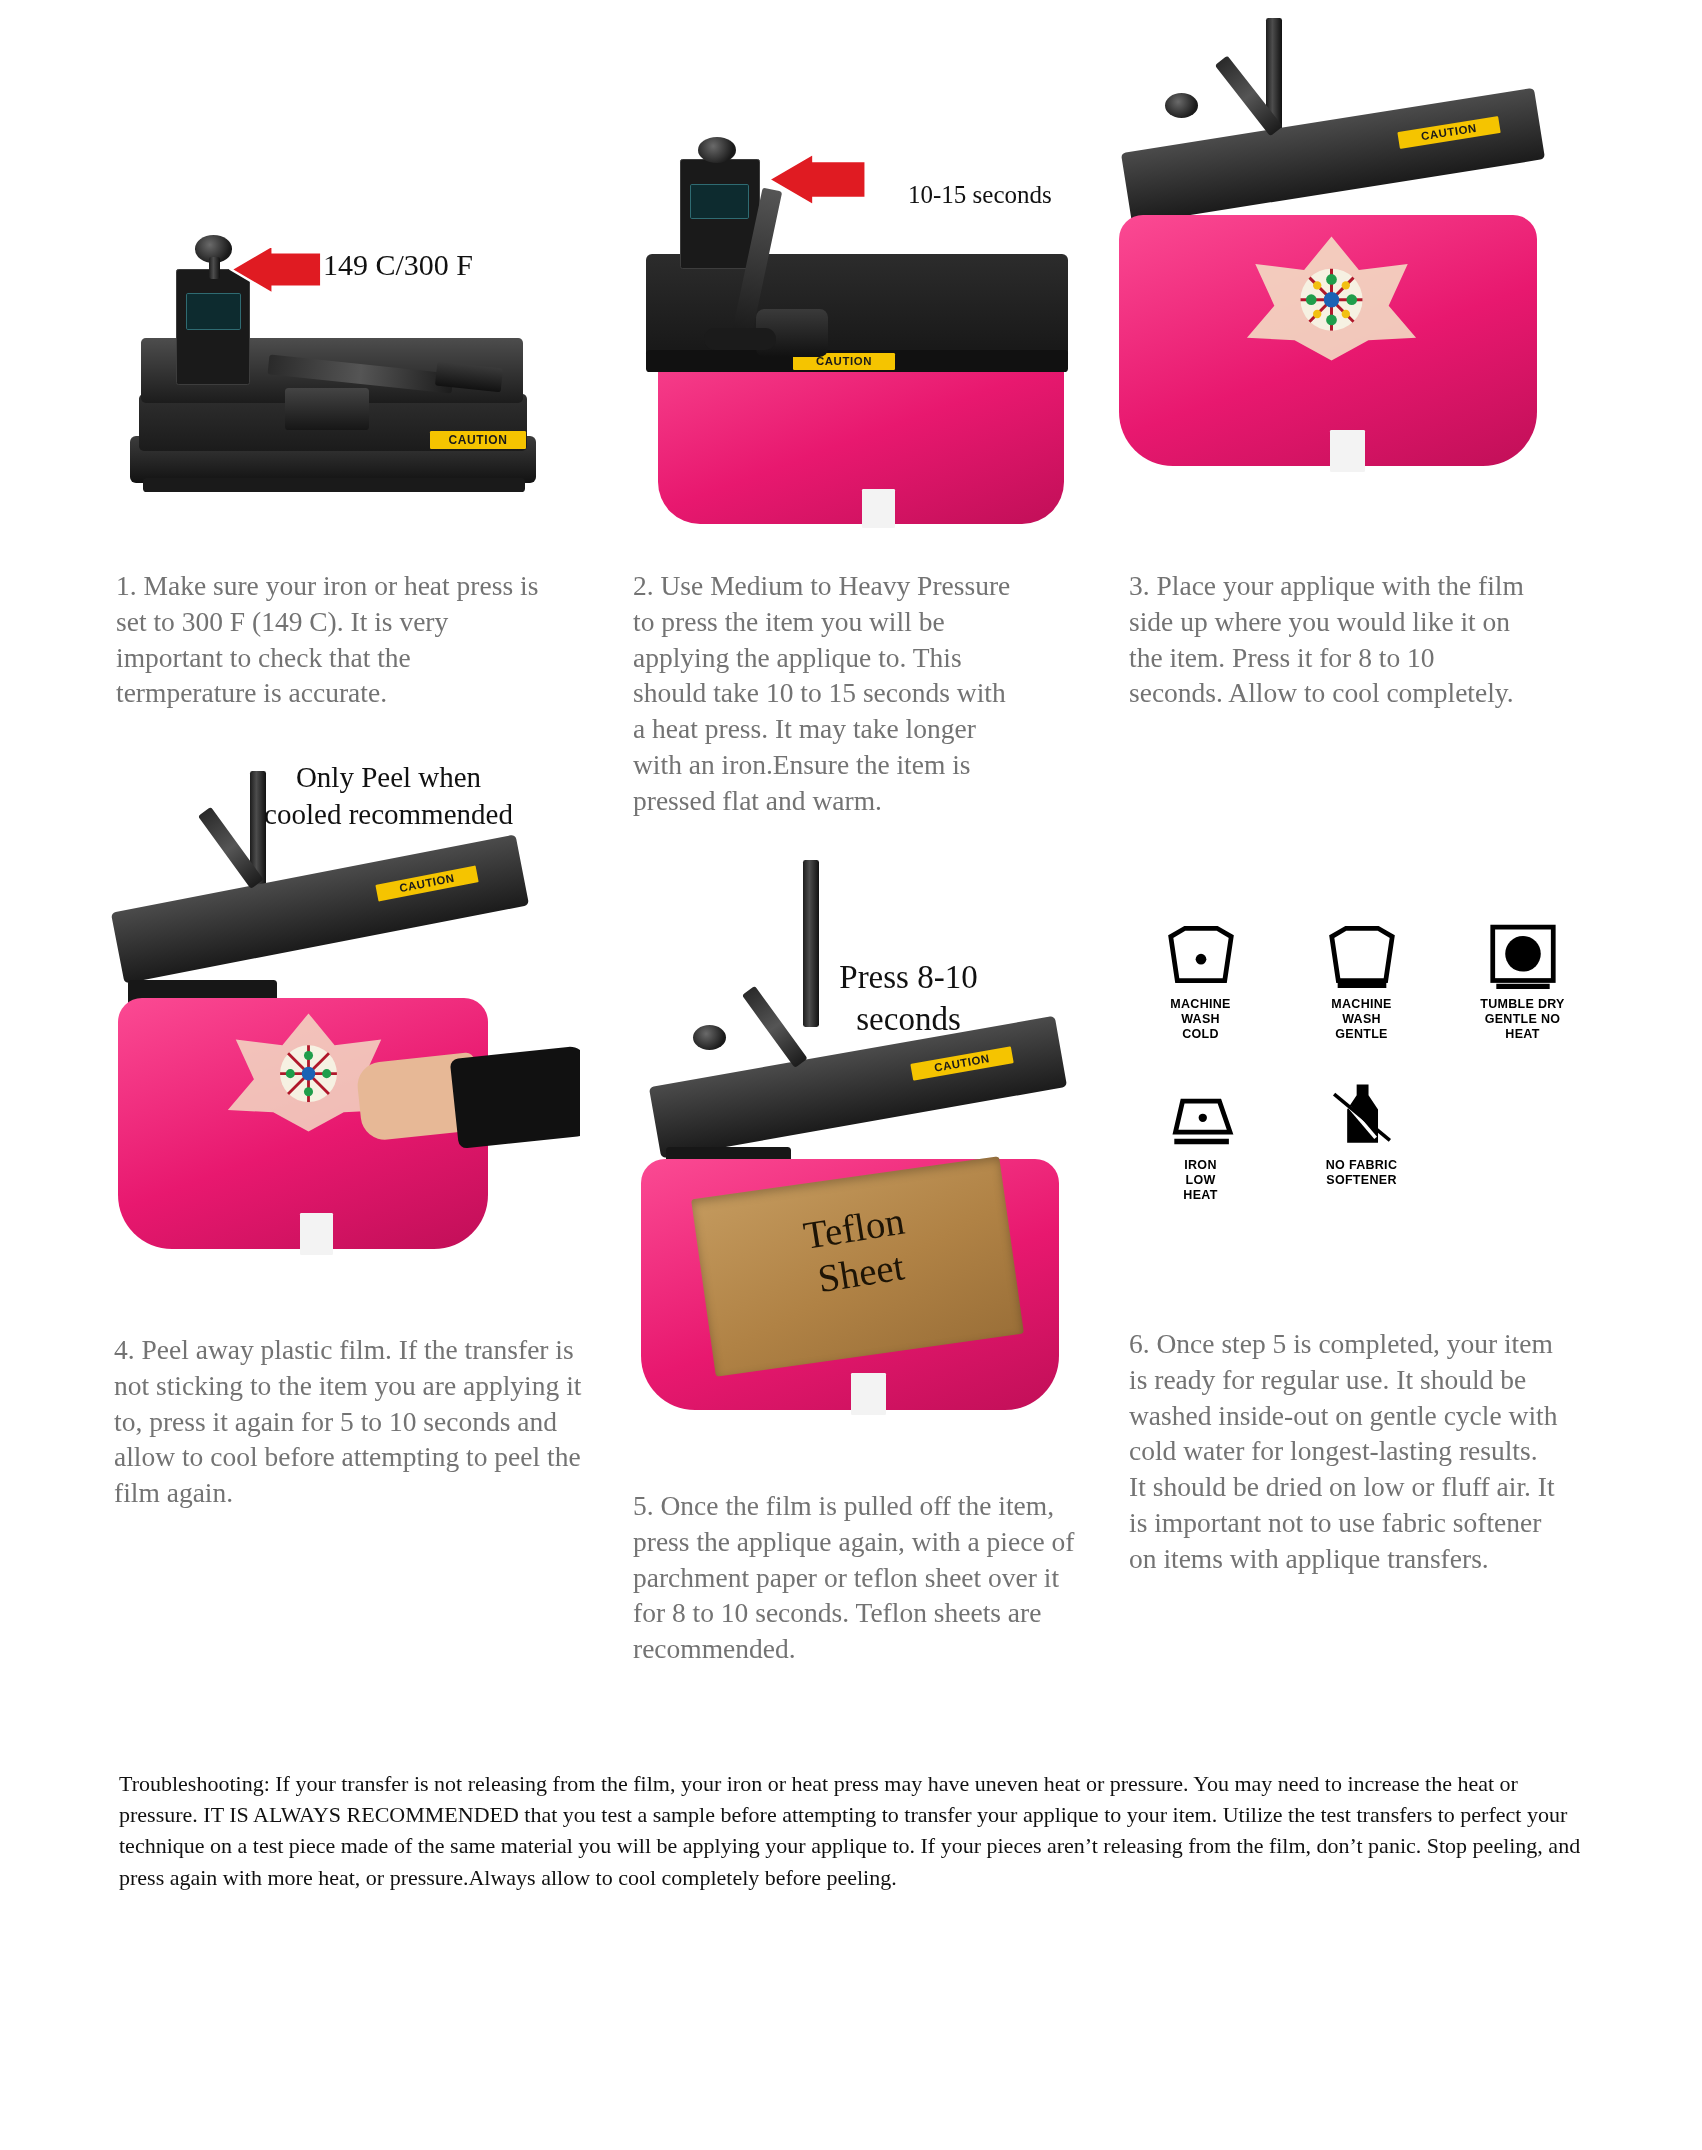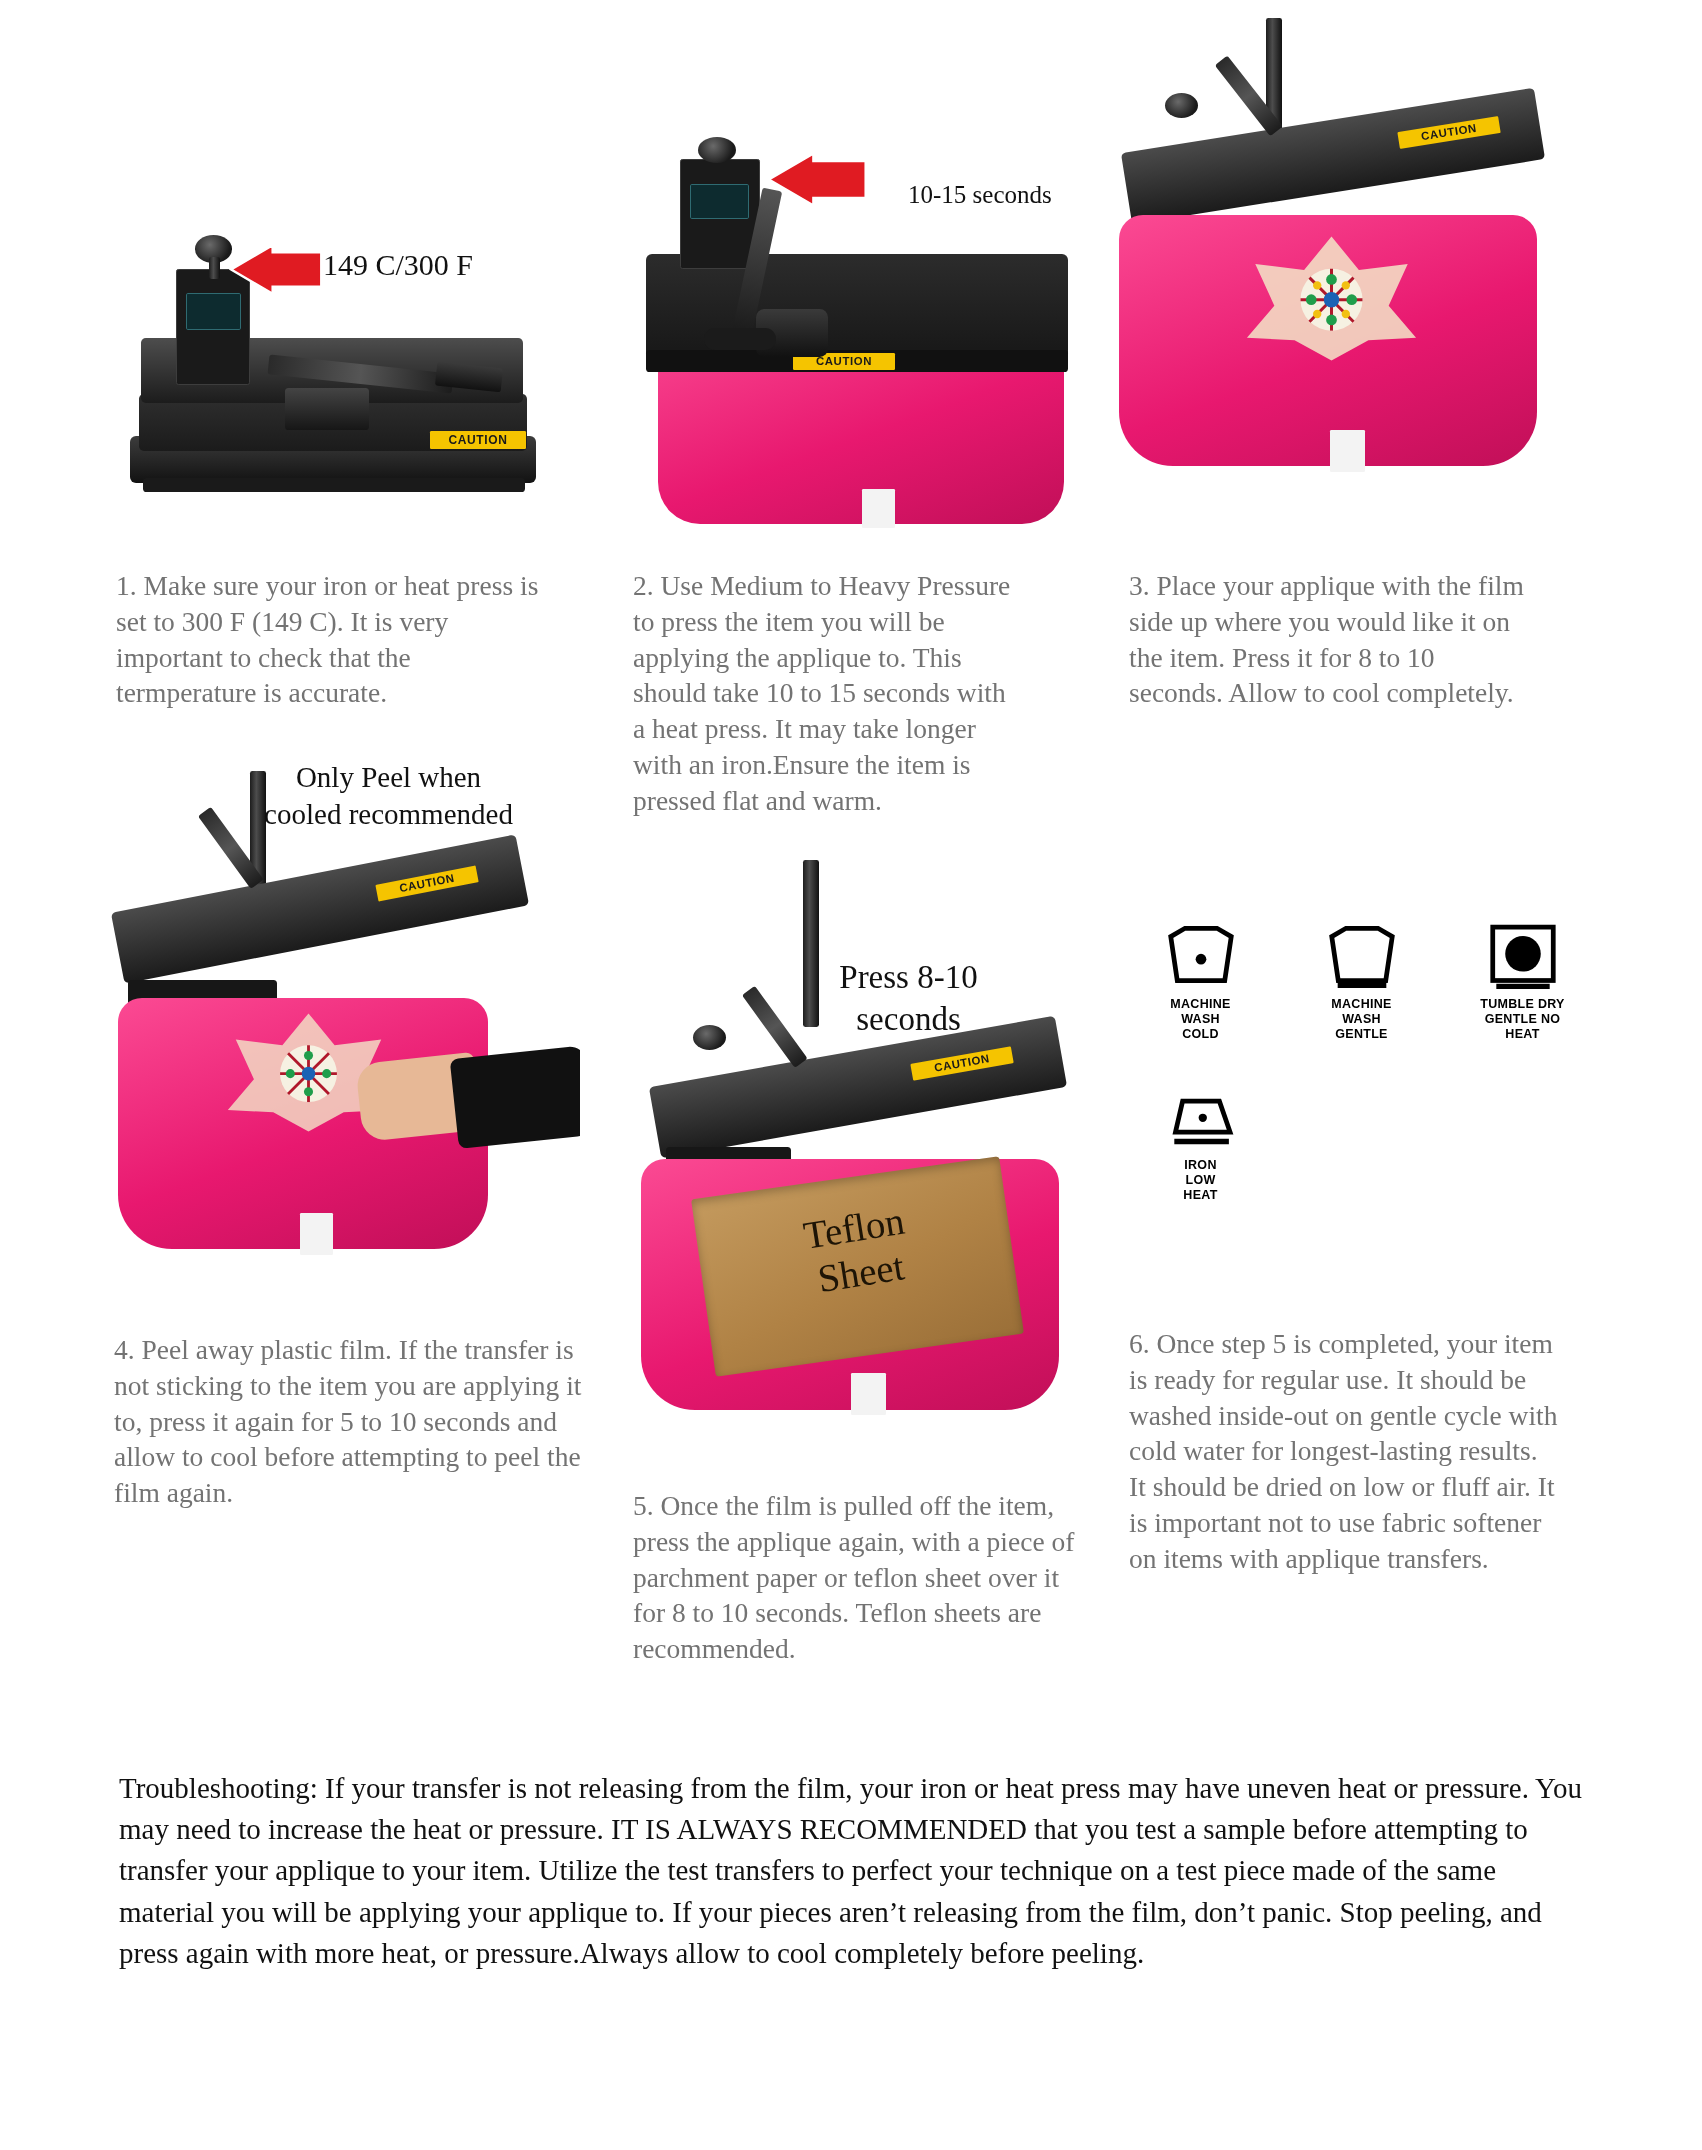--- a/index.html
+++ b/index.html
@@ -35,21 +35,21 @@
     font-family: "Liberation Serif", serif;
     font-size: 26px;
     line-height: 1.28;
     color: #111;
     white-space: pre-line;
     text-align: center;
   }
   .bottom-note {
     position: absolute;
     font-family: "Liberation Serif", serif;
-    font-size: 29px;
+    font-size: 22px;
     line-height: 1.42;
     color: #111;
     white-space: pre-line;
   }
 
   
   .photo {
     position: absolute;
     overflow: hidden;
   }
@@ -395,20 +395,35 @@
           <path d="M22 86 L34 34 L96 34 L114 86 Z" fill="none" stroke="#000" stroke-width="8"></path>
           <circle cx="68" cy="62" r="7" fill="#000"></circle>
           <line x1="20" y1="102" x2="112" y2="102" stroke="#000" stroke-width="9"></line>
         </svg>
       </div>
       <div class="care-label">IRON
 LOW
 HEAT</div>
     </div>
 
+    <div class="care-item">
+      <div class="care-glyph">
+        <svg width="78" height="70" viewBox="0 0 130 118">
+          <path d="M56 6 L76 6 L76 24 L92 48 L92 104 L40 104 L40 48 L56 24 Z" fill="#000"></path>
+          <g stroke="#fff" stroke-width="6">
+            <line x1="44" y1="44" x2="88" y2="96"></line>
+          </g>
+          <g stroke="#000" stroke-width="6">
+            <line x1="18" y1="22" x2="112" y2="100"></line>
+          </g>
+        </svg>
+      </div>
+      <div class="care-label">NO FABRIC
+SOFTENER</div>
+    </div>
   </div>
 
   <div class="caption" style="left:116px; top:568px; width:424px;">1. Make sure your iron or heat press is set to 300 F (149 C). It is very important to check that the termperature is accurate.</div>
 
   <div class="caption" style="left:633px; top:568px; width:382px;">2. Use Medium to Heavy Pressure to press the item you will be applying the applique to. This should take 10 to 15 seconds with a heat press. It may take longer with an iron.Ensure the item is pressed flat and warm.</div>
 
   <div class="caption" style="left:1129px; top:568px; width:406px;">3. Place your applique with the film side up where you would like it on the item. Press it for 8 to 10 seconds. Allow to cool completely.</div>
 
   <div class="caption" style="left:114px; top:1332px; width:472px;">4. Peel away plastic film. If the transfer is not sticking to the item you are applying it to, press  it again for 5 to 10 seconds and allow to cool before attempting to peel the film again.</div>
 

